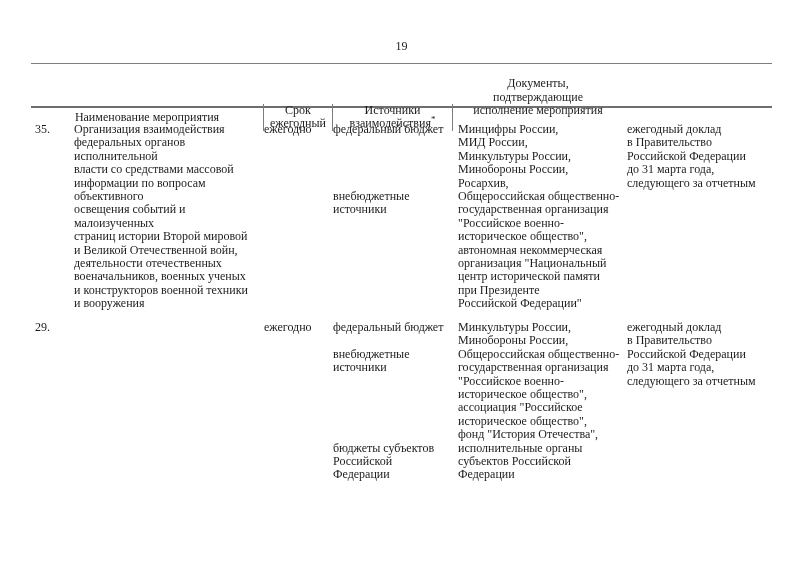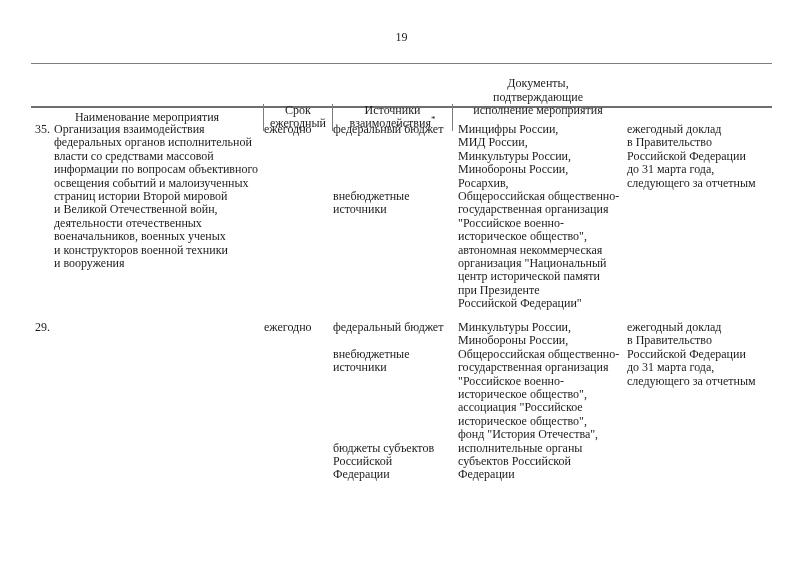--- a/index.html
+++ b/index.html
@@ -10,21 +10,21 @@
     height: 566px;
     background: #ffffff;
     font-family: "Liberation Serif", "DejaVu Serif", serif;
     color: #1c1c1c;
     font-size: 12px;
     line-height: 13.4px;
     overflow: hidden;
   }
   .page-number {
     position: absolute;
-    top: 31px;
+    top: 40px;
     left: 31px;
     width: 741px;
     text-align: center;
   }
   .grid5 {
     display: grid;
     grid-template-columns: 233px 69px 120px 170px 149px;
     width: 741px;
   }
   .thead {
@@ -46,21 +46,21 @@
   .th.sep { border-right: 1px solid #7d7d7d; margin-top: 40px; }
   .sup-star {
     font-size: 9px;
     vertical-align: super;
     line-height: 0;
   }
   .trow { position: absolute; left: 31px; }
   .row-35 { top: 123px; }
   .row-36 { top: 321px; }
   .cell { white-space: pre-line; }
-  .cell-name { display: flex; align-items: flex-start; }
+  .cell-name { display: flex; align-items: flex-start; gap: 20px; }
   .row-num { width: 23px; padding-left: 4px; flex: 0 0 auto; }
   .name-text { flex: 1 1 auto; white-space: pre-line; }
   .cell-term { text-align: left; }
   .cell-funding { text-align: left; }
   .cell-executors { padding-left: 5px; }
   .cell-documents { padding-left: 4px; }
 </style>
 </head>
 <body>
 

